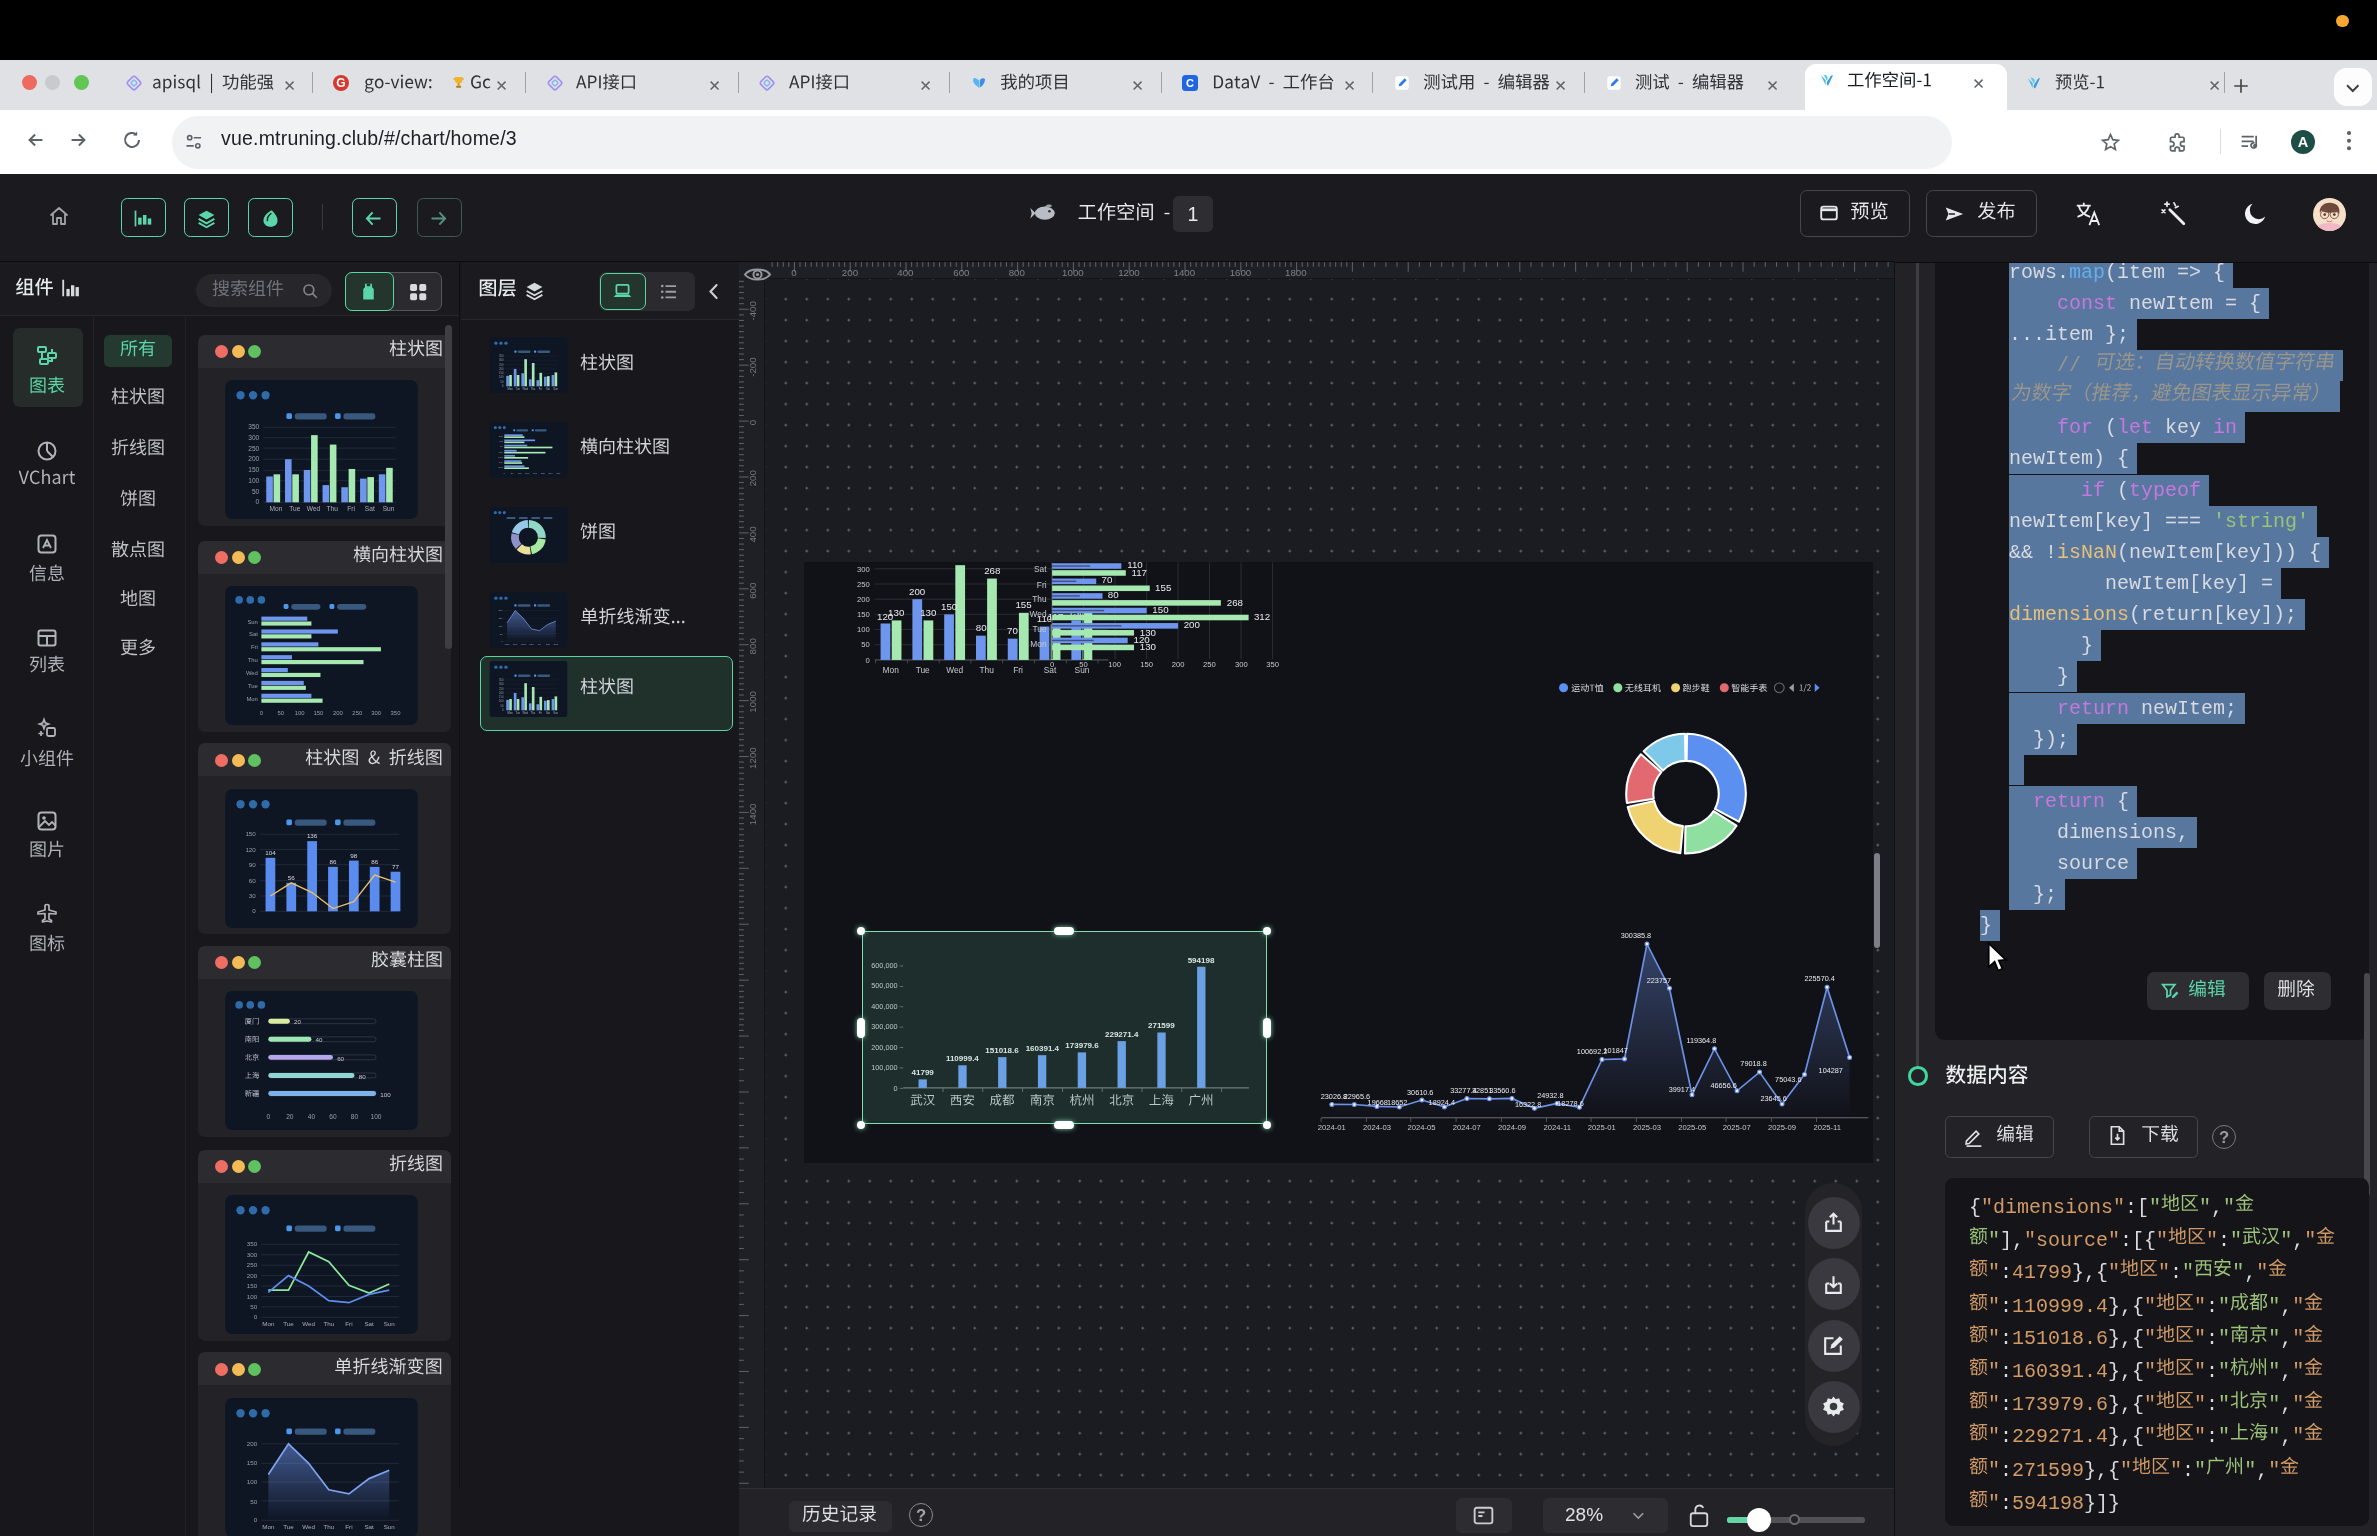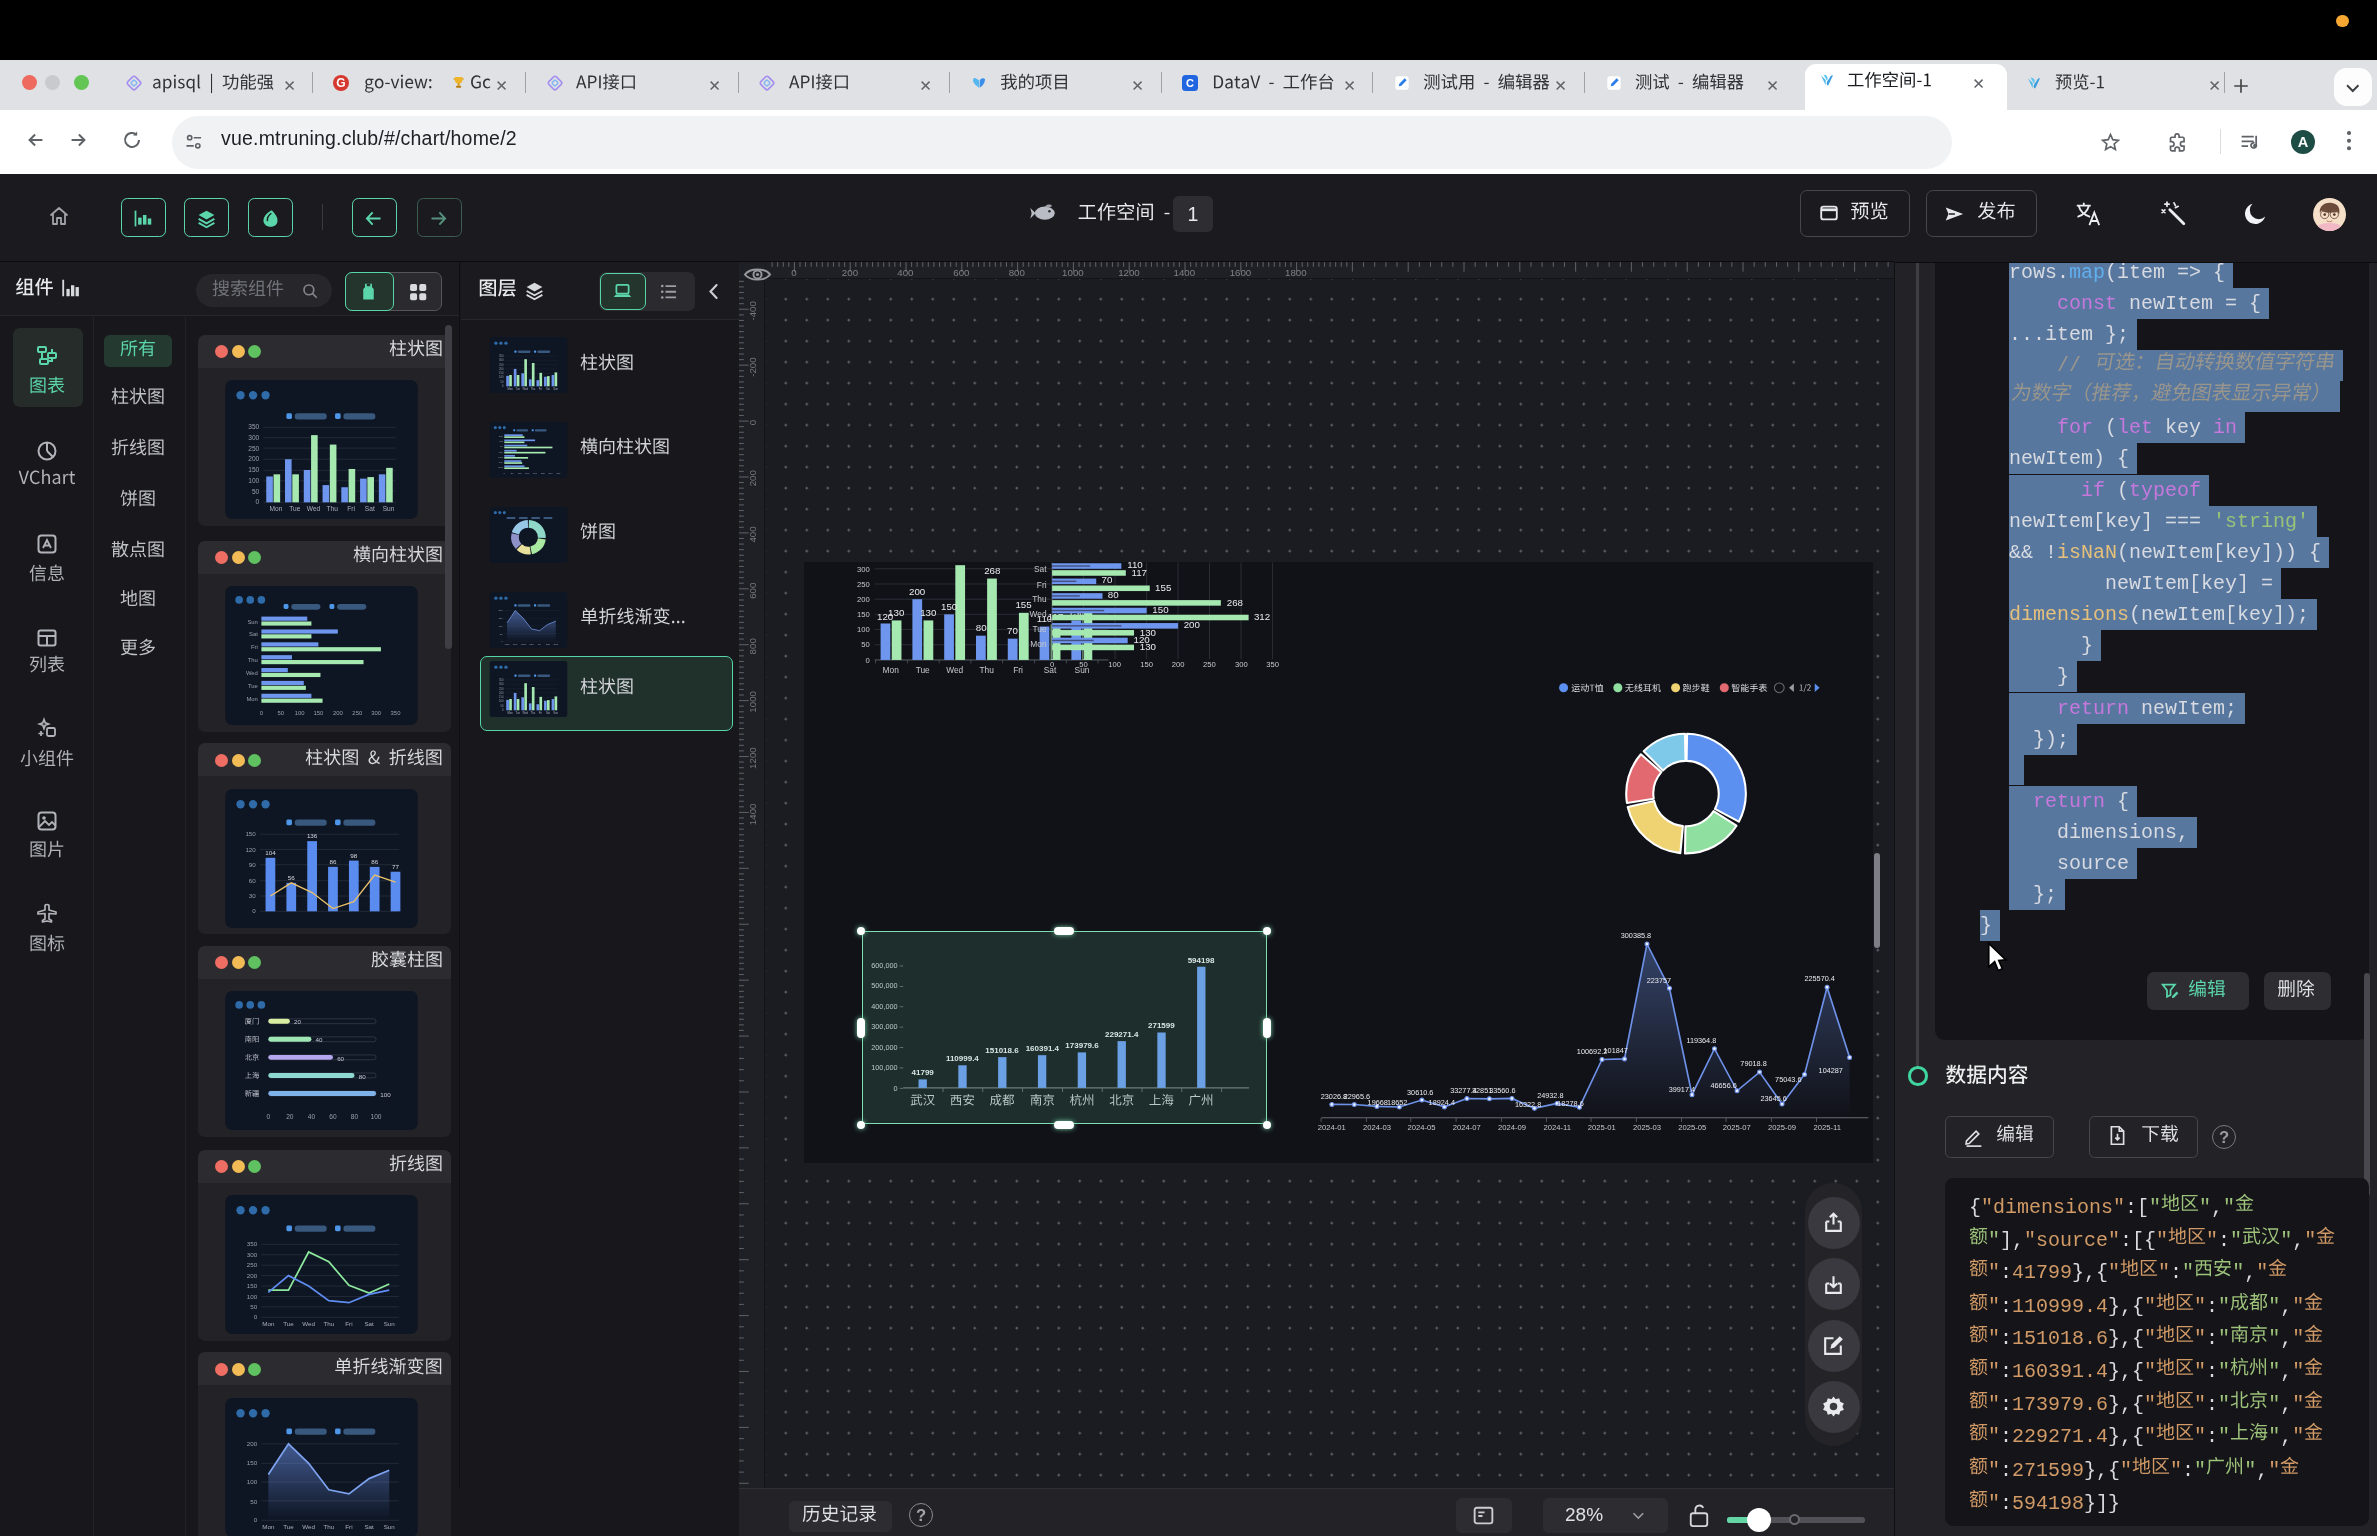--- a/index.html
+++ b/index.html
@@ -409,21 +409,21 @@
     <svg style="position:absolute;left:121px;top:129px;width:22px;height:22px" viewBox="0 0 24 24">
       <path d="M19.6 12 A7.6 7.6 0 1 1 17.2 6.4" stroke="#5f6368" stroke-width="2.2" fill="none"></path>
       <path d="M17.6 2.6 L17.6 7 L13.2 7 Z" fill="#5f6368"></path>
     </svg>
     <div class="" style="position:absolute;left:172px;top:116px;width:1780px;height:53px;background:#f0f2f4;border-radius:26.4px"></div>
     <svg style="position:absolute;left:184px;top:132px;width:19.5px;height:19.5px" viewBox="0 0 24 24">
       <circle cx="7" cy="7" r="2.6" fill="none" stroke="#5f6368" stroke-width="2"></circle>
       <path d="M12 7 H21 M3 17 H12" stroke="#5f6368" stroke-width="2"></path>
       <circle cx="17" cy="17" r="2.6" fill="none" stroke="#5f6368" stroke-width="2"></circle>
     </svg>
-    <div style="position:absolute;left:221px;top:127px;font:19.5px &quot;Liberation Sans&quot;,sans-serif;color:#202124;letter-spacing:0.2px">vue.mtruning.club/#/chart/home/2</div>
+    <div style="position:absolute;left:221px;top:127px;font:19.5px &quot;Liberation Sans&quot;,sans-serif;color:#202124;letter-spacing:0.2px">vue.mtruning.club/#/chart/home/3</div>
     <svg style="position:absolute;left:2100px;top:132px;width:21px;height:21px" viewBox="0 0 24 24">
       <path d="M12 3 L14.6 8.8 L21 9.5 L16.2 13.7 L17.6 20 L12 16.7 L6.4 20 L7.8 13.7 L3 9.5 L9.4 8.8 Z" fill="none" stroke="#5f6368" stroke-width="1.9"></path>
     </svg>
     <svg style="position:absolute;left:2167px;top:132px;width:21px;height:21px" viewBox="0 0 24 24">
       <path d="M9.2 4.5 a2.3 2.3 0 0 1 4.6 0 V6 H18 a1.5 1.5 0 0 1 1.5 1.5 V11 h-1.6 a2.6 2.6 0 0 0 0 5.2 H19.5 V20 a1.5 1.5 0 0 1 -1.5 1.5 h-3.7 v-1.6 a2.6 2.6 0 0 0 -5.2 0 V21.5 H5.5 A1.5 1.5 0 0 1 4 20 v-3.6 h1.4 a2.7 2.7 0 0 0 0 -5.4 H4 V7.5 A1.5 1.5 0 0 1 5.5 6 h3.7 Z" fill="none" stroke="#5f6368" stroke-width="1.9"></path>
     </svg>
     <div style="position:absolute;left:2220px;top:129px;width:1.4px;height:25px;background:#dadce0"></div>
     <svg style="position:absolute;left:2240px;top:134px;width:21px;height:18px" viewBox="0 0 26 22">
       <path d="M2 3 H17 M2 9 H17 M2 15 H10" stroke="#5f6368" stroke-width="2.2"></path>
       <path d="M20 2 V14 a3.2 3.2 0 1 1 -2 -3 " fill="none" stroke="#5f6368" stroke-width="2.2"></path>
@@ -2119,21 +2119,21 @@
             <use href="#g140" x="14000"></use>
             <use href="#g141" x="15000"></use>
           </g>
         </svg></span></div>
     <div style="position:absolute;left:2009px;top:412px;height:31px;font:20px/31px &quot;Liberation Mono&quot;,monospace;white-space:pre"><span style="background:#57779f;padding-right:8.4px;display:inline-block;height:31px;vertical-align:top"><span style="color:#d7dae0">&nbsp;&nbsp;&nbsp;&nbsp;</span><span style="color:#c678dd">for</span><span style="color:#d7dae0">&nbsp;(</span><span style="color:#c678dd">let</span><span style="color:#d7dae0">&nbsp;key&nbsp;</span><span style="color:#c678dd">in</span></span></div>
     <div style="position:absolute;left:2009px;top:443px;height:31px;font:20px/31px &quot;Liberation Mono&quot;,monospace;white-space:pre"><span style="background:#57779f;padding-right:8.4px;display:inline-block;height:31px;vertical-align:top"><span style="color:#d7dae0">newItem)&nbsp;{</span></span></div>
     <div style="position:absolute;left:2009px;top:475px;height:31px;font:20px/31px &quot;Liberation Mono&quot;,monospace;white-space:pre"><span style="background:#57779f;padding-right:8.4px;display:inline-block;height:31px;vertical-align:top"><span style="color:#d7dae0">&nbsp;&nbsp;&nbsp;&nbsp;&nbsp;&nbsp;</span><span style="color:#c678dd">if</span><span style="color:#d7dae0">&nbsp;(</span><span style="color:#c678dd">typeof</span></span></div>
     <div style="position:absolute;left:2009px;top:506px;height:31px;font:20px/31px &quot;Liberation Mono&quot;,monospace;white-space:pre"><span style="background:#57779f;padding-right:8.4px;display:inline-block;height:31px;vertical-align:top"><span style="color:#d7dae0">newItem[key]&nbsp;===&nbsp;</span><span style="color:#98c379">'string'</span></span></div>
     <div style="position:absolute;left:2009px;top:537px;height:31px;font:20px/31px &quot;Liberation Mono&quot;,monospace;white-space:pre"><span style="background:#57779f;padding-right:8.4px;display:inline-block;height:31px;vertical-align:top"><span style="color:#d7dae0">&amp;&amp;&nbsp;!</span><span style="color:#e5c07b">isNaN</span><span style="color:#d7dae0">(newItem[key]))&nbsp;{</span></span></div>
     <div style="position:absolute;left:2009px;top:568px;height:31px;font:20px/31px &quot;Liberation Mono&quot;,monospace;white-space:pre"><span style="background:#57779f;padding-right:8.4px;display:inline-block;height:31px;vertical-align:top"><span style="color:#d7dae0">&nbsp;&nbsp;&nbsp;&nbsp;&nbsp;&nbsp;&nbsp;&nbsp;newItem[key]&nbsp;=</span></span></div>
-    <div style="position:absolute;left:2009px;top:599px;height:31px;font:20px/31px &quot;Liberation Mono&quot;,monospace;white-space:pre"><span style="background:#57779f;padding-right:8.4px;display:inline-block;height:31px;vertical-align:top"><span style="color:#e5c07b">dimensions</span><span style="color:#d7dae0">(newItem[key]);</span></span></div>
+    <div style="position:absolute;left:2009px;top:599px;height:31px;font:20px/31px &quot;Liberation Mono&quot;,monospace;white-space:pre"><span style="background:#57779f;padding-right:8.4px;display:inline-block;height:31px;vertical-align:top"><span style="color:#e5c07b">dimensions</span><span style="color:#d7dae0">(return[key]);</span></span></div>
     <div style="position:absolute;left:2009px;top:630px;height:31px;font:20px/31px &quot;Liberation Mono&quot;,monospace;white-space:pre"><span style="background:#57779f;padding-right:8.4px;display:inline-block;height:31px;vertical-align:top"><span style="color:#d7dae0">&nbsp;&nbsp;&nbsp;&nbsp;&nbsp;&nbsp;}</span></span></div>
     <div style="position:absolute;left:2009px;top:661px;height:31px;font:20px/31px &quot;Liberation Mono&quot;,monospace;white-space:pre"><span style="background:#57779f;padding-right:8.4px;display:inline-block;height:31px;vertical-align:top"><span style="color:#d7dae0">&nbsp;&nbsp;&nbsp;&nbsp;}</span></span></div>
     <div style="position:absolute;left:2009px;top:693px;height:31px;font:20px/31px &quot;Liberation Mono&quot;,monospace;white-space:pre"><span style="background:#57779f;padding-right:8.4px;display:inline-block;height:31px;vertical-align:top"><span style="color:#d7dae0">&nbsp;&nbsp;&nbsp;&nbsp;</span><span style="color:#c678dd">return</span><span style="color:#d7dae0">&nbsp;newItem;</span></span></div>
     <div style="position:absolute;left:2009px;top:724px;height:31px;font:20px/31px &quot;Liberation Mono&quot;,monospace;white-space:pre"><span style="background:#57779f;padding-right:8.4px;display:inline-block;height:31px;vertical-align:top"><span style="color:#d7dae0">&nbsp;&nbsp;});</span></span></div>
     <div style="position:absolute;left:2009px;top:754px;width:15.3px;height:31px;background:#57779f"></div>
     <div style="position:absolute;left:2009px;top:786px;height:31px;font:20px/31px &quot;Liberation Mono&quot;,monospace;white-space:pre"><span style="background:#57779f;padding-right:8.4px;display:inline-block;height:31px;vertical-align:top"><span style="color:#d7dae0">&nbsp;&nbsp;</span><span style="color:#c678dd">return</span><span style="color:#d7dae0">&nbsp;{</span></span></div>
     <div style="position:absolute;left:2009px;top:817px;height:31px;font:20px/31px &quot;Liberation Mono&quot;,monospace;white-space:pre"><span style="background:#57779f;padding-right:8.4px;display:inline-block;height:31px;vertical-align:top"><span style="color:#d7dae0">&nbsp;&nbsp;&nbsp;&nbsp;dimensions,</span></span></div>
     <div style="position:absolute;left:2009px;top:848px;height:31px;font:20px/31px &quot;Liberation Mono&quot;,monospace;white-space:pre"><span style="background:#57779f;padding-right:8.4px;display:inline-block;height:31px;vertical-align:top"><span style="color:#d7dae0">&nbsp;&nbsp;&nbsp;&nbsp;source</span></span></div>
     <div style="position:absolute;left:2009px;top:879px;height:31px;font:20px/31px &quot;Liberation Mono&quot;,monospace;white-space:pre"><span style="background:#57779f;padding-right:8.4px;display:inline-block;height:31px;vertical-align:top"><span style="color:#d7dae0">&nbsp;&nbsp;};</span></span></div>
     <div style="position:absolute;left:1980px;top:910px;height:31px;font:20px/31px &quot;Liberation Mono&quot;,monospace;white-space:pre"><span style="background:#57779f;padding-right:8.4px;display:inline-block;height:31px;vertical-align:top"><span style="color:#d7dae0">}</span></span></div>

